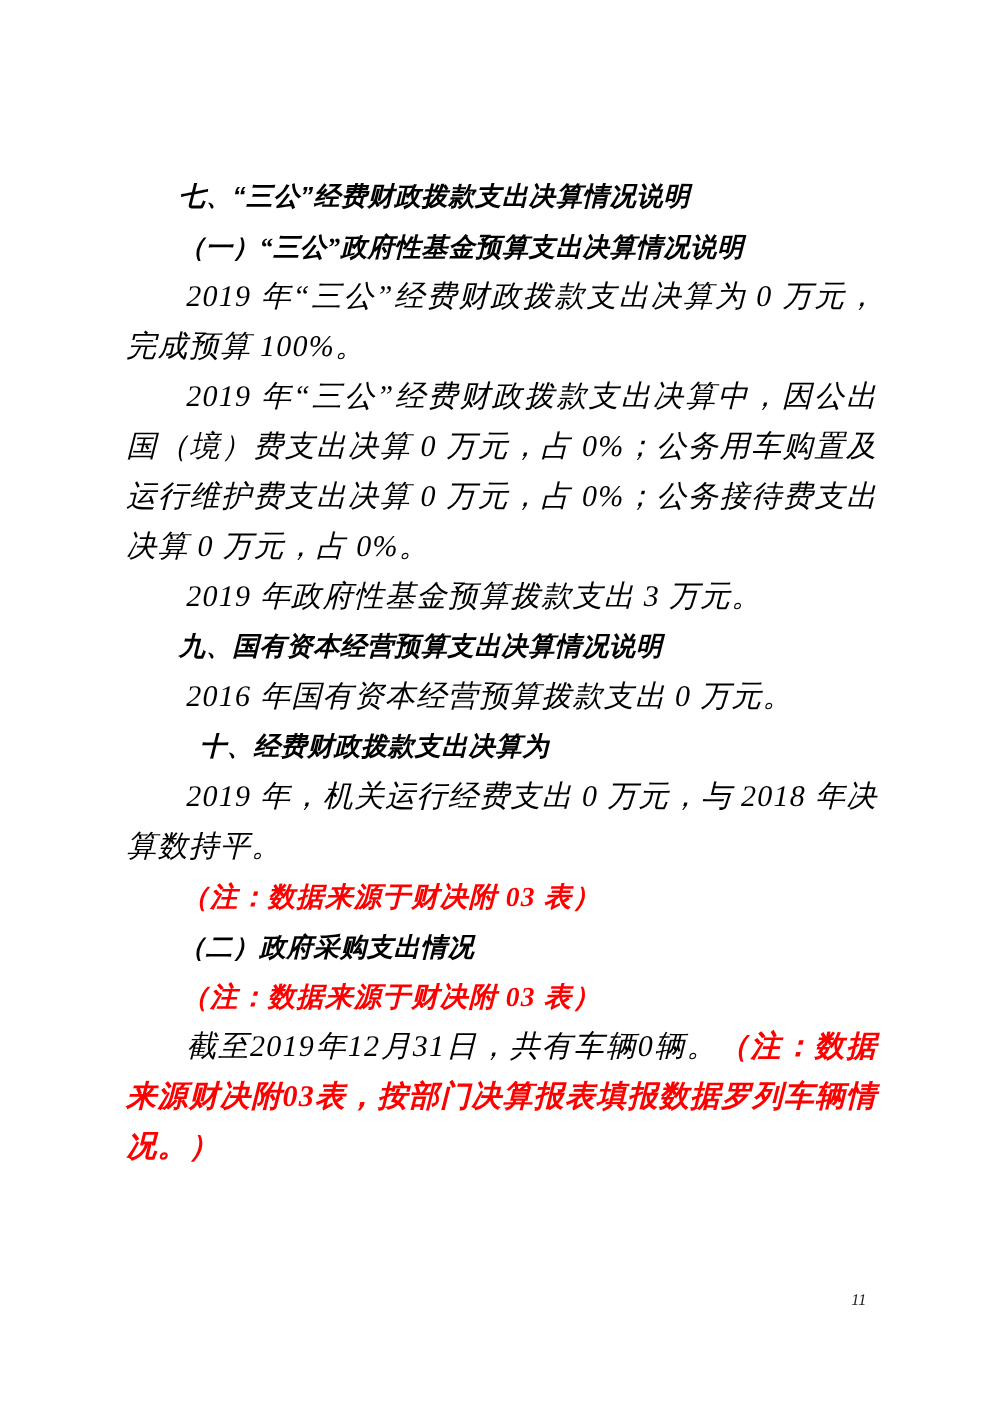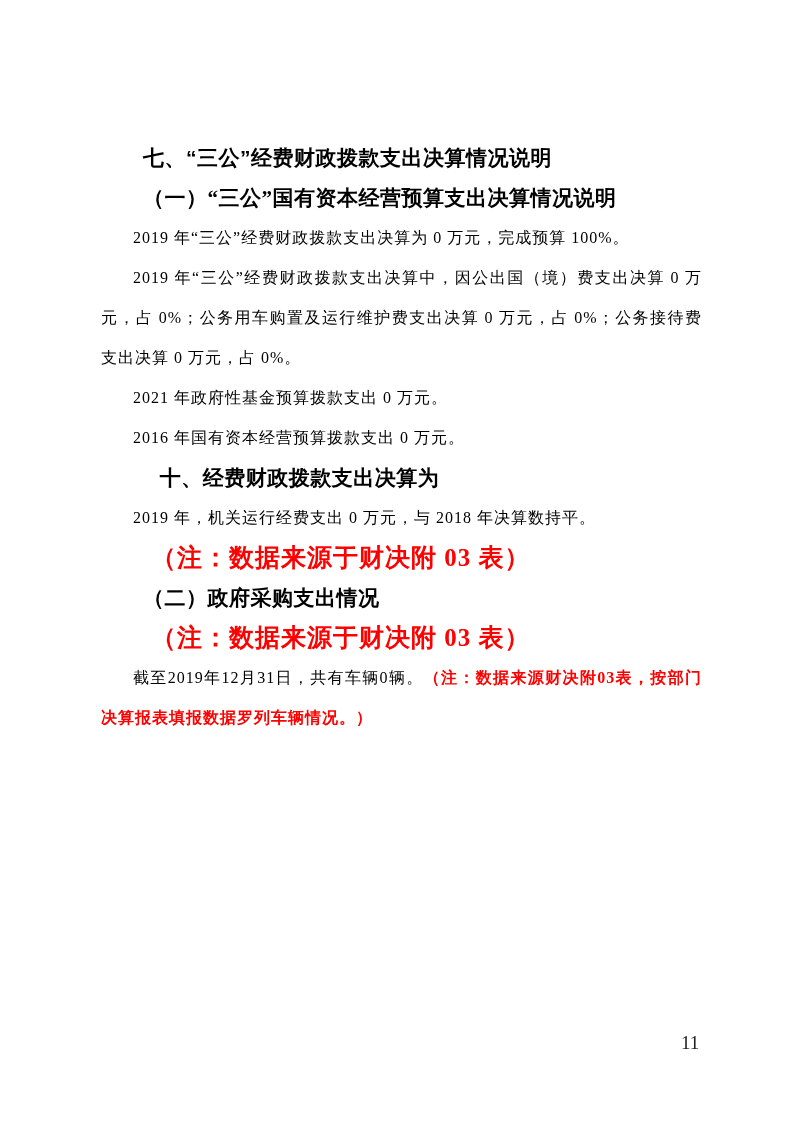--- a/index.html
+++ b/index.html
@@ -3,20 +3,21 @@
 <meta charset="utf-8">
 <style>
   html, body { margin: 0; padding: 0; background: #ffffff; }
   .page {
     position: relative;
     width: 785px;
     height: 1122px;
     background: var(--page-bg, #ffffff);
     overflow: hidden;
     color: var(--text, #000000);
+    font-style: italic;
   }
   .content {
     position: absolute;
     left: 101px;
     top: 138px;
     width: 601px;
   }
   .content p {
     margin: 0;
     line-height: 40px;
@@ -31,54 +32,55 @@
   .h1.indent-extra { text-indent: 2.8em; }
   .h2 {
     font-family: "Liberation Serif", "DejaVu Serif", serif;
     font-weight: 700;
     font-size: 21px;
     letter-spacing: 0.5px;
   }
   .body {
     font-family: "Liberation Serif", "DejaVu Serif", serif;
     font-weight: 400;
-    font-size: 16px;
+    font-size: 24px;
     letter-spacing: 1px;
     text-align: justify;
   }
   .note {
     font-family: "Liberation Serif", "DejaVu Serif", serif;
     font-weight: 700;
-    font-size: 25px;
+    font-size: 22px;
     letter-spacing: 1px;
     color: var(--note-red, #fe0000);
   }
   .note-inline {
     font-weight: 700;
     color: var(--note-red, #fe0000);
   }
   .page-number {
     position: absolute;
     left: 681px;
     top: 1032px;
     font-family: "Liberation Serif", "DejaVu Serif", serif;
-    font-size: 19px;
+    font-size: 13px;
     color: #222222;
   }
 </style>
 </head>
 <body>
 
 <div class="page">
   <div class="content">
     <p class="h1">七、“三公”经费财政拨款支出决算情况说明</p>
-    <p class="h2">（一）“三公”国有资本经营预算支出决算情况说明</p>
+    <p class="h2">（一）“三公”政府性基金预算支出决算情况说明</p>
     <p class="body">2019 年“三公”经费财政拨款支出决算为 0 万元，完成预算 100%。</p>
     <p class="body">2019 年“三公”经费财政拨款支出决算中，因公出国（境）费支出决算 0 万元，占 0%；公务用车购置及运行维护费支出决算 0 万元，占 0%；公务接待费支出决算 0 万元，占 0%。</p>
-    <p class="body">2021 年政府性基金预算拨款支出 0 万元。</p>
+    <p class="body">2019 年政府性基金预算拨款支出 3 万元。</p>
+    <p class="h1">九、国有资本经营预算支出决算情况说明</p>
     <p class="body">2016 年国有资本经营预算拨款支出 0 万元。</p>
     <p class="h1 indent-extra">十、经费财政拨款支出决算为</p>
     <p class="body">2019 年，机关运行经费支出 0 万元，与 2018 年决算数持平。</p>
     <p class="note">（注：数据来源于财决附 03 表）</p>
     <p class="h2">（二）政府采购支出情况</p>
     <p class="note">（注：数据来源于财决附 03 表）</p>
     <p class="body">
       <span>截至2019年12月31日，共有车辆0辆。</span><span class="note-inline">（注：数据来源财决附03表，按部门决算报表填报数据罗列车辆情况。）</span>
     </p>
   </div>

